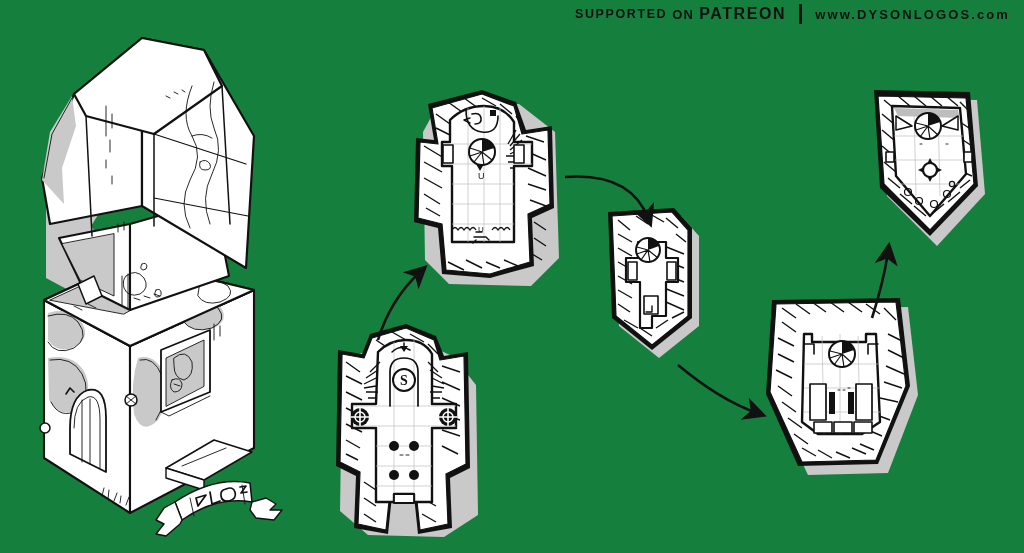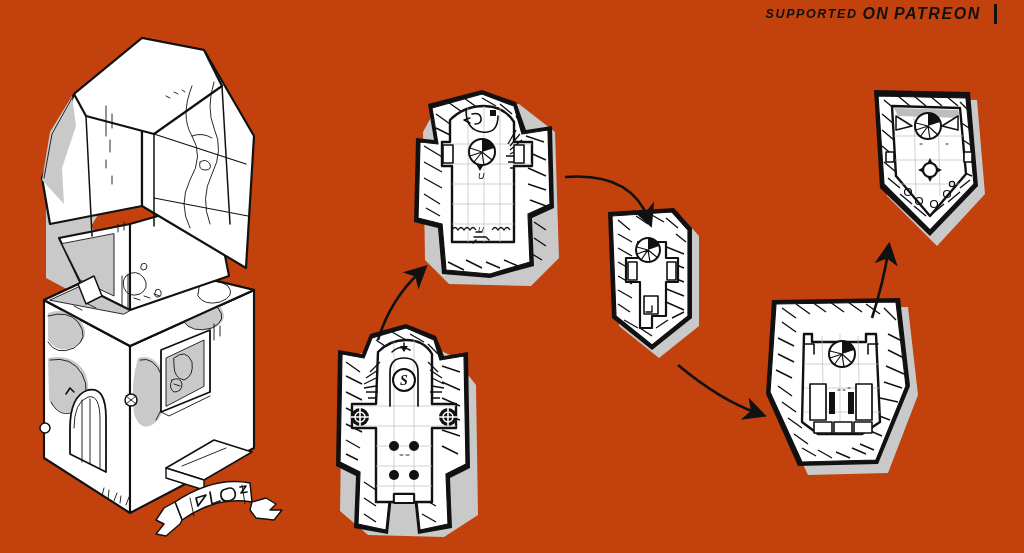--- a/index.html
+++ b/index.html
@@ -1,24 +1,24 @@
 <!DOCTYPE html>
 <html><head>
 <meta charset="utf-8">
 <style>
   html,body{margin:0;padding:0;background:#ffffff;}
   body{width:1024px;height:553px;overflow:hidden;
        font-family:"Liberation Sans",sans-serif;color:#111;}
-  .page{position:relative;width:1024px;height:553px;background:#c2410c;font-style:italic;}
+  .page{position:relative;width:1024px;height:553px;background:#15803d;}
 
   
   .credit{position:absolute;top:4px;right:14px;display:flex;align-items:center;
           height:20px;}
   .credit .sup{font-size:12.5px;font-weight:bold;letter-spacing:1.6px;color:#111;}
-  .credit .on{font-size:16px;font-weight:bold;letter-spacing:1.2px;color:#111;
+  .credit .on{font-size:13px;font-weight:bold;letter-spacing:1.2px;color:#111;
               margin:0 5px;}
   .credit .patreon{font-size:16px;font-weight:bold;letter-spacing:1.6px;color:#111;}
   .credit .divider{width:3px;height:20px;background:#111;margin:0 13px;}
   .credit .site{font-size:13px;font-weight:bold;letter-spacing:2.1px;color:#111;}
 
   
   .art{position:absolute;}
   svg{display:block;overflow:visible;}
 
   .ink{fill:none;stroke:#111;stroke-linecap:round;stroke-linejoin:round;}
@@ -32,20 +32,21 @@
 </head>
 <body>
 
 <div class="page">
 
   <div class="credit">
     <span class="sup">SUPPORTED</span>
     <span class="on">ON</span>
     <span class="patreon">PATREON</span>
     <span class="divider"></span>
+    <span class="site">www.DYSONLOGOS.com</span>
   </div>
 
   <div class="art" style="left:14px;top:28px;">
     <svg width="290" height="520" viewBox="0 0 290 520">
 
       <g>
         <path class="gray" d="M32 300 L32 420 L60 440 L70 430 L60 400 L70 360 L55 330 L70 310 L55 300 Z"></path>
         <path class="gray" d="M95 300 L120 300 L135 330 L120 370 L135 420 L110 455 L85 440 L100 400 L88 350 Z"></path>
         <path class="gray" d="M40 160 L32 175 L32 250 L60 265 L80 250 L70 210 L85 185 L65 165 Z"></path>
         <path class="gray" d="M35 190 Q58 178 75 195 Q90 212 72 232 Q50 250 36 232 Z"></path>

